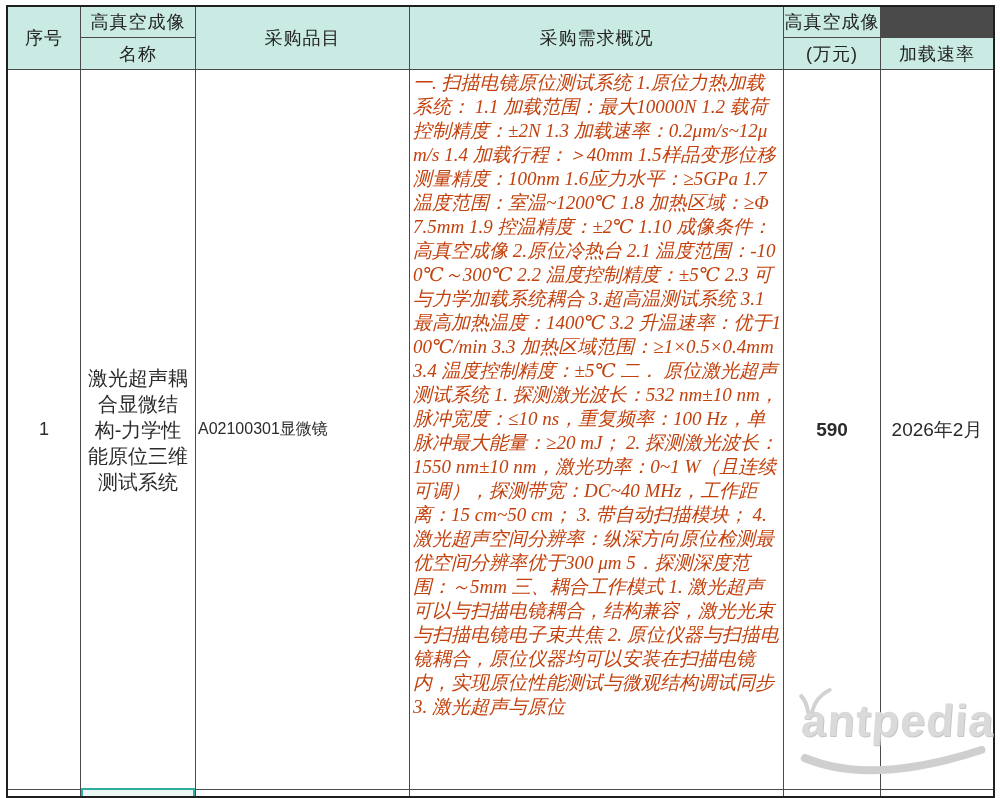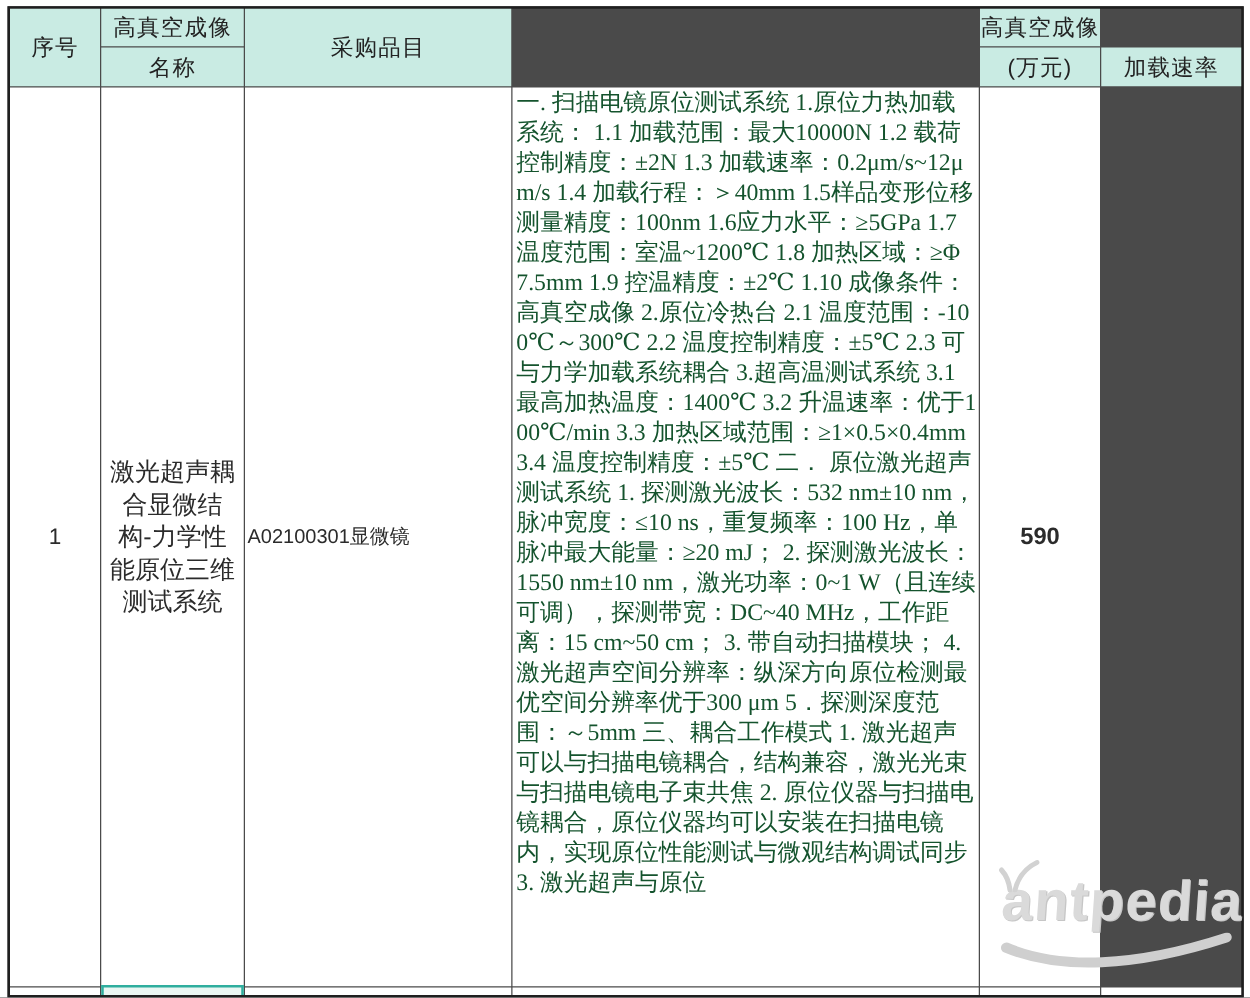--- a/index.html
+++ b/index.html
@@ -36,22 +36,22 @@
   .h-date1   {grid-column:6;grid-row:1;}
   .h-date2   {grid-column:6;grid-row:2;}
 
   
   .b-seq  {grid-column:1;grid-row:3;display:flex;align-items:center;justify-content:center;font-size:18px;}
   .b-name {grid-column:2;grid-row:3;display:flex;align-items:center;justify-content:center;
            text-align:center;font-size:20px;line-height:26px;padding:0 7px;word-break:break-all;}
   .b-item {grid-column:3;grid-row:3;display:flex;align-items:center;font-size:16px;padding-left:2px;}
   .b-ov   {grid-column:4;grid-row:3;
            font-family:"Liberation Serif","DejaVu Serif",serif;
-           font-size:19px;line-height:24px;color:#14532d;
-           padding:1px 1px 0 3px;word-break:break-all;text-align:left;}
+           font-size:19px;line-height:24px;color:#c2410c;
+           padding:1px 1px 0 3px;word-break:break-all;text-align:left;font-style:italic;}
   .b-bud  {grid-column:5;grid-row:3;display:flex;align-items:center;justify-content:center;font-size:19px;font-weight:bold;}
   .b-date {grid-column:6;grid-row:3;display:flex;align-items:center;justify-content:center;font-size:19px;}
 
   
   .p{grid-row:4;background:#ffffff;}
   .p1{grid-column:1;} .p3{grid-column:3;} .p4{grid-column:4;} .p5{grid-column:5;} .p6{grid-column:6;}
   .p2{
     grid-column:2;position:relative;z-index:1;margin-top:-2px;
     background:#eaf7f3;border:2px solid #2fae9e;border-bottom:none;
   }
@@ -73,29 +73,31 @@
 <body>
 
 <div class="page">
 
   <div class="tbl">
 
     <div class="cell hd h-seq">序号</div>
     <div class="cell hd h-proj1">高真空成像</div>
     <div class="cell hd h-proj2">名称</div>
     <div class="cell hd h-item">采购品目</div>
+    <div class="cell hd h-ov">采购需求概况</div>
     <div class="cell hd h-bud1">高真空成像</div>
     <div class="cell hd h-bud2">(万元)</div>
     <div class="cell hd h-date2">加载速率</div>
 
     <div class="cell b-seq">1</div>
     <div class="cell b-name">激光超声耦合显微结构-力学性能原位三维测试系统</div>
     <div class="cell b-item">A02100301显微镜</div>
     <div class="cell b-ov">一. 扫描电镜原位测试系统 1.原位力热加载系统： 1.1 加载范围：最大10000N 1.2 载荷控制精度：±2N 1.3 加载速率：0.2μm/s~12μm/s 1.4 加载行程：＞40mm 1.5样品变形位移测量精度：100nm 1.6应力水平：≥5GPa 1.7 温度范围：室温~1200℃ 1.8 加热区域：≥Φ7.5mm 1.9 控温精度：±2℃ 1.10 成像条件：高真空成像 2.原位冷热台 2.1 温度范围：-100℃～300℃ 2.2 温度控制精度：±5℃ 2.3 可与力学加载系统耦合 3.超高温测试系统 3.1 最高加热温度：1400℃ 3.2 升温速率：优于100℃/min 3.3 加热区域范围：≥1×0.5×0.4mm 3.4 温度控制精度：±5℃ 二． 原位激光超声测试系统 1. 探测激光波长：532 nm±10 nm，脉冲宽度：≤10 ns，重复频率：100 Hz，单脉冲最大能量：≥20 mJ； 2. 探测激光波长：1550 nm±10 nm，激光功率：0~1 W（且连续可调），探测带宽：DC~40 MHz，工作距离：15 cm~50 cm； 3. 带自动扫描模块； 4. 激光超声空间分辨率：纵深方向原位检测最优空间分辨率优于300 μm 5．探测深度范围：～5mm 三、耦合工作模式 1. 激光超声可以与扫描电镜耦合，结构兼容，激光光束与扫描电镜电子束共焦 2. 原位仪器与扫描电镜耦合，原位仪器均可以安装在扫描电镜内，实现原位性能测试与微观结构调试同步 3. 激光超声与原位</div>
     <div class="cell b-bud">590</div>
+    <div class="cell b-date">2026年2月</div>
 
     <div class="cell p p1"></div>
     <div class="cell p p2"></div>
     <div class="cell p p3"></div>
     <div class="cell p p4"></div>
     <div class="cell p p5"></div>
     <div class="cell p p6"></div>
   </div>
 
   <div class="watermark">

